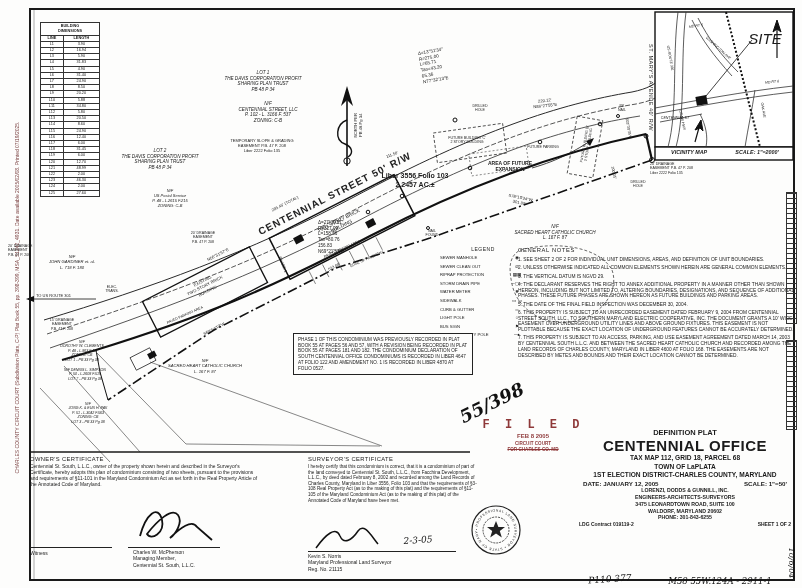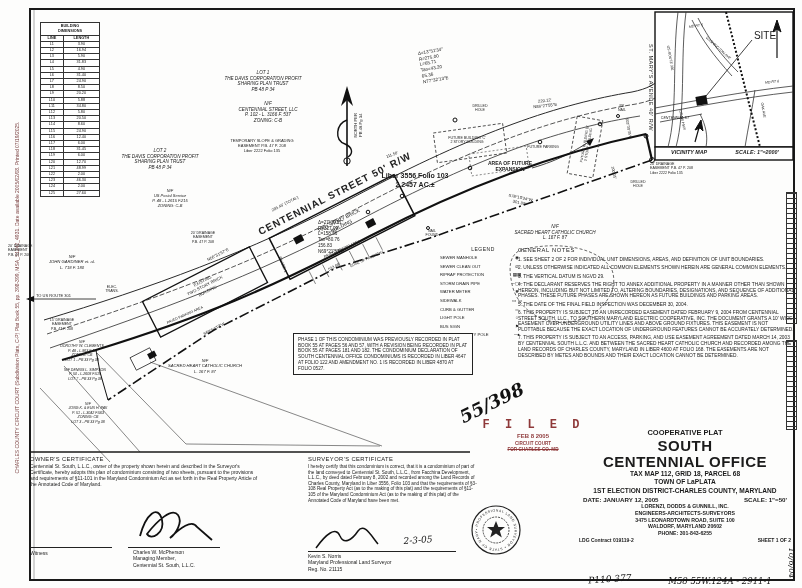--- a/index.html
+++ b/index.html
@@ -405,21 +405,21 @@
 FOUND</div>
   <div class="lbl s36" style="left:602px;top:104px;width:40px;">PK
 NAIL</div>
   <div class="lbl s36" style="left:460px;top:104px;width:40px;">DRILLED
 HOLE</div>
   <div class="lbl s36" style="left:618px;top:180px;width:40px;">DRILLED
 HOLE</div>
   <div class="lbl s36" style="left:92px;top:285px;width:40px;">ELEC.
 TRANS.</div>
 
-  <div class="lbl" style="left:740px;top:30px;width:50px;font-size:10px;">SITE</div>
+  <div class="lbl" style="left:740px;top:30px;width:50px;font-size:15px;font-style:italic;">SITE</div>
   <div class="lbl s36" style="left:640px;top:56px;width:60px;transform:rotate(80deg);font-style:italic;">US ROUTE 301</div>
   <div class="lbl s36" style="left:676px;top:24px;width:40px;transform:rotate(-8deg);font-style:italic;">MD RT 5</div>
   <div class="lbl s36" style="left:688px;top:46px;width:60px;transform:rotate(42deg);font-style:italic;">WASHINGTON AVE</div>
   <div class="lbl s36" style="left:752px;top:80px;width:40px;transform:rotate(-6deg);font-style:italic;">MD RT 6</div>
   <div class="lbl s36" style="left:652px;top:116px;width:46px;font-style:italic;">CENTENNIAL ST</div>
   <div class="lbl s36" style="left:662px;top:118px;width:40px;transform:rotate(78deg);font-style:italic;">CRAIN HWY</div>
   <div class="lbl s36" style="left:748px;top:108px;width:30px;transform:rotate(80deg);font-style:italic;">OAK AVE</div>
   <div class="vtitle">
     <span>VICINITY MAP</span>
     <span>SCALE: 1"=2000'</span>
@@ -489,22 +489,21 @@
   <div class="stamp">
     <div class="f1">F I L E D</div>
     <div class="f2">FEB  8 2005</div>
     <div class="f3">
       <div>CIRCUIT COURT</div>
       <div style="text-decoration:line-through;">FOR CHARLES CO. MD</div>
     </div>
   </div>
 
   <div class="tblock">
-    <div class="k">COOPERATIVE PLAT</div>
-    <div class="nm">SOUTH</div>
+    <div class="k">DEFINITION PLAT</div>
     <div class="nm">CENTENNIAL OFFICE</div>
     <div class="i">TAX MAP 112, GRID 18, PARCEL 68</div>
     <div class="i">TOWN OF LaPLATA</div>
     <div class="i">1ST ELECTION DISTRICT-CHARLES COUNTY, MARYLAND</div>
     <div class="tb-row">
       <span>DATE: JANUARY 12, 2005</span>
       <span>SCALE: 1"=50'</span>
     </div>
     <div class="f">LORENZI, DODDS &amp; GUNNILL, INC.</div>
     <div class="f">ENGINEERS-ARCHITECTS-SURVEYORS</div>

